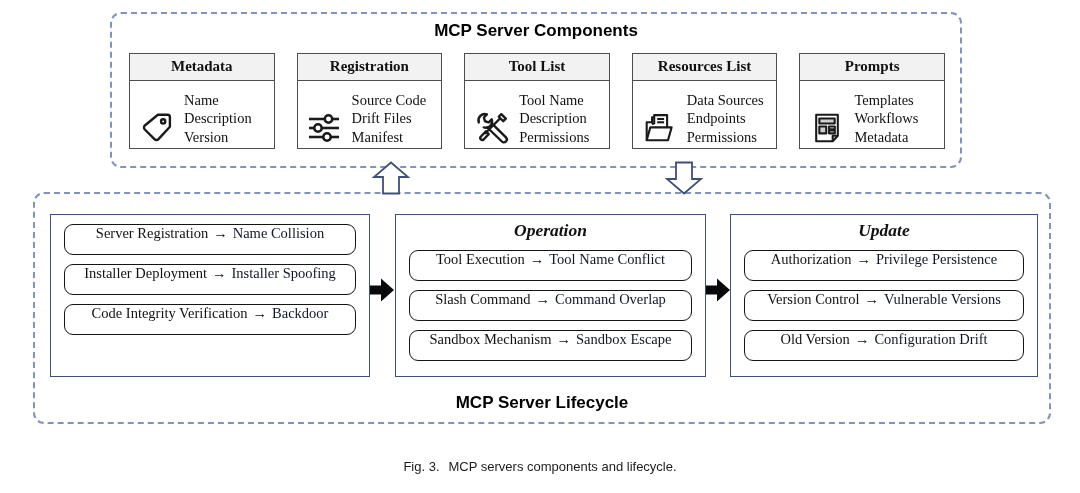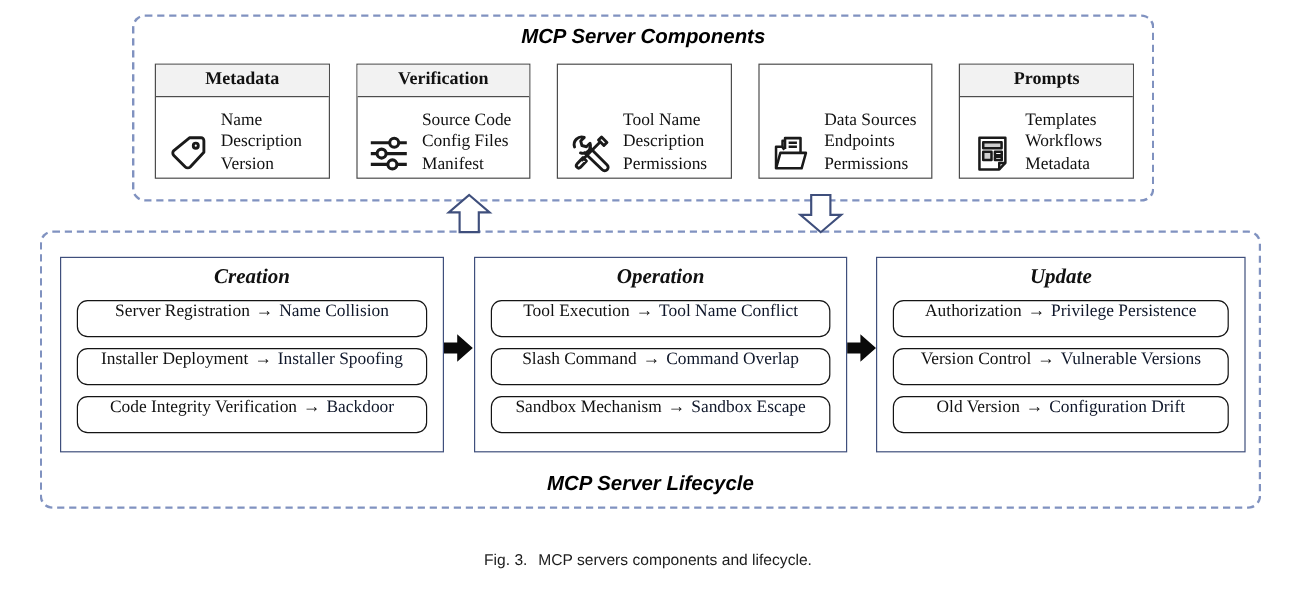--- a/index.html
+++ b/index.html
@@ -5,21 +5,21 @@
   html,body{margin:0;padding:0;background:#ffffff;}
   body{width:1080px;height:493px;position:relative;overflow:hidden;
        font-family:"Liberation Serif",serif;color:#111;}
 
   
   .dashed-panel{position:absolute;border:2px dashed #8092c0;border-radius:11px;background:#fff;}
   #components-panel{left:110px;top:12px;width:848px;height:152px;}
   #lifecycle-panel{left:33px;top:192px;width:1014px;height:228px;}
 
   .panel-title{position:absolute;left:0;width:100%;text-align:center;
-      font-family:"Liberation Sans",sans-serif;font-style:italic;font-weight:bold;
+      font-family:"Liberation Sans",sans-serif;font-weight:bold;
       font-size:17px;color:#000;}
   #components-panel .panel-title{top:7px;}
   #lifecycle-panel .panel-title{bottom:9px;}
 
   
   .comp-row{position:absolute;left:17px;right:15px;top:39px;height:96px;display:flex;gap:22px;}
   .comp-box{flex:1;border:1.5px solid #4d4d4d;background:#fff;display:flex;flex-direction:column;box-sizing:border-box;}
   .comp-header{height:26px;line-height:25px;background:#f2f2f2;border-bottom:1.5px solid #4d4d4d;
       text-align:center;font-weight:bold;font-size:15px;}
   .comp-body{flex:1;display:flex;align-items:flex-end;gap:9px;padding:2px 2px 2px 8px;}
@@ -72,60 +72,62 @@
         </span>
         <div class="comp-items">
           <div>Name</div>
           <div>Description</div>
           <div>Version</div>
         </div>
       </div>
     </div>
 
     <div class="comp-box">
-      <div class="comp-header">Verification</div>
+      <div class="comp-header">Registration</div>
       <div class="comp-body">
         <span class="comp-icon">
           <svg viewBox="0 0 24 24" stroke="#1a1a1a" stroke-width="1.7">
             <line x1="2" y1="6" x2="22" y2="6"></line>
               <circle cx="15" cy="6" r="2.5" fill="#fff"></circle>
             <line x1="2" y1="12" x2="22" y2="12"></line>
               <circle cx="8" cy="12" r="2.5" fill="#fff"></circle>
             <line x1="2" y1="18" x2="22" y2="18"></line>
               <circle cx="14" cy="18" r="2.5" fill="#fff"></circle>
           </svg>
         </span>
         <div class="comp-items">
           <div>Source Code</div>
-          <div>Config Files</div>
+          <div>Drift Files</div>
           <div>Manifest</div>
         </div>
       </div>
     </div>
 
     <div class="comp-box">
+      <div class="comp-header">Tool List</div>
       <div class="comp-body">
         <span class="comp-icon">
           <svg viewBox="0 0 24 24" fill="none" stroke="#1a1a1a" stroke-width="1.6" stroke-linecap="round" stroke-linejoin="round">
             <path d="M3.2 8.3 A4.2 4.2 0 0 1 8.6 3 l-2 2 .7 2.5 2.5 .7 2 -2 a4.2 4.2 0 0 1 -5.3 5.4"></path>
             <path d="M8.7 11.5 18.6 21 a1.9 1.9 0 0 0 2.7 -2.7 L11.7 8.7"></path>
             <path d="M18.2 2.8 l3 3 -1.7 1.7 -3 -3 z"></path>
             <path d="M17 6 7.5 15.5"></path>
             <path d="M7.9 14.2 l1.9 1.9 -3.4 3.6 a1.35 1.35 0 0 1 -1.9 -1.9 z"></path>
           </svg>
         </span>
         <div class="comp-items">
           <div>Tool Name</div>
           <div>Description</div>
           <div>Permissions</div>
         </div>
       </div>
     </div>
 
     <div class="comp-box">
+      <div class="comp-header">Resources List</div>
       <div class="comp-body">
         <span class="comp-icon">
           <svg viewBox="0 0 24 24" fill="none" stroke="#1a1a1a" stroke-width="1.4" stroke-linejoin="round">
             <path d="M8.8 9.5 V3.4 h8.6 v10"></path>
             <path d="M7.4 8.6 V4.8 h1.4"></path>
             <line x1="10.8" y1="6" x2="15.4" y2="6"></line>
             <line x1="10.8" y1="8.2" x2="15.4" y2="8.2"></line>
             <path d="M3.8 20.2 V8.2 h3.4 l1.2 1.6"></path>
             <path d="M3.8 20.2 6.2 11.6 h14.2 l-2.4 8.6 z" fill="#fff"></path>
           </svg>
@@ -169,21 +171,20 @@
 </span>
 <span class="flow-arrow" id="down-arrow">
   <svg viewBox="0 0 44 34">
       <path d="M22 32.5 5 18 H14 V1.5 H30 V18 H39 Z" fill="#ffffff" stroke="#3f4f7c" stroke-width="1.8"></path>
     </svg>
 </span>
 
 <div class="dashed-panel" id="lifecycle-panel">
 
   <div class="phase-box" id="phase-creation">
-    <div class="phase-title">Creation</div>
     <div class="phase-item">
       <span>Server Registration</span>
       <span class="arrow-glyph">→</span>
       <span class="threat">Name Collision</span>
     </div>
     <div class="phase-item">
       <span>Installer Deployment</span>
       <span class="arrow-glyph">→</span>
       <span class="threat">Installer Spoofing</span>
     </div>

